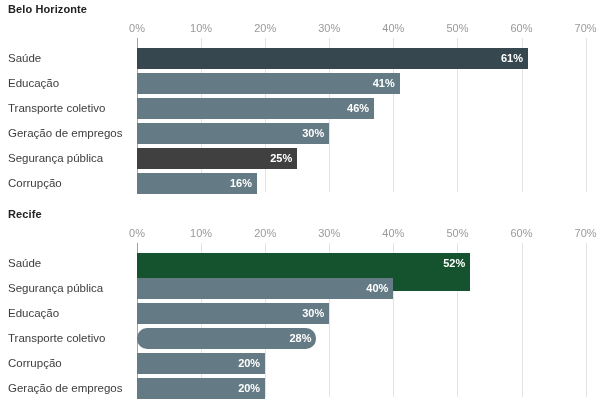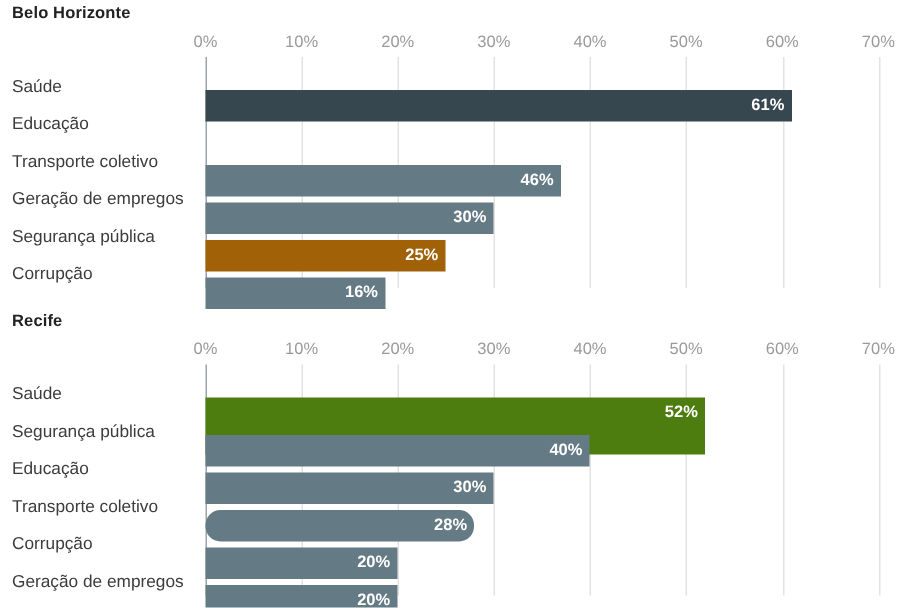--- a/index.html
+++ b/index.html
@@ -113,21 +113,21 @@
     padding-left: 8px;
     box-sizing: border-box;
     font-size: 11.5px;
     color: #3c3c3c;
     white-space: nowrap;
     overflow: visible;
   }
 
   .bar {
     position: absolute;
-    top: 12px;
+    top: 0px;
     height: 21px;
     background: #647a84;
   }
   .bar.highlight {
     background: #36474f;
   }
 
   .bar-value {
     position: absolute;
     right: 5px;
@@ -170,36 +170,39 @@
         </div>
         <div class="rows">
           <div class="row" style="top: 10px;">
             <div class="row-label" style="color: rgb(60, 60, 60);">Saúde</div>
             <div class="bar highlight" style="left: 137px; width: 390.923px; height: 21px; background: rgb(54, 71, 79);">
               <span class="bar-value" style="color: rgb(255, 255, 255);">61%</span>
             </div>
           </div>
           <div class="row" style="top: 35px;">
             <div class="row-label" style="color: rgb(60, 60, 60);">Educação</div>
+            <div class="bar" style="left: 137px; width: 262.751px; height: 21px; background: rgb(100, 122, 132);">
+              <span class="bar-value" style="color: rgb(255, 255, 255);">41%</span>
+            </div>
           </div>
           <div class="row" style="top: 60px;">
             <div class="row-label" style="color: rgb(60, 60, 60);">Transporte coletivo</div>
             <div class="bar" style="left: 137px; width: 237.117px; height: 21px; background: rgb(100, 122, 132);">
               <span class="bar-value" style="color: rgb(255, 255, 255);">46%</span>
             </div>
           </div>
           <div class="row" style="top: 85px;">
             <div class="row-label" style="color: rgb(60, 60, 60);">Geração de empregos</div>
             <div class="bar" style="left: 137px; width: 192.257px; height: 21px; background: rgb(100, 122, 132);">
               <span class="bar-value" style="color: rgb(255, 255, 255);">30%</span>
             </div>
           </div>
           <div class="row" style="top: 110px;">
             <div class="row-label" style="color: rgb(60, 60, 60);">Segurança pública</div>
-            <div class="bar" style="left: 137px; width: 160.214px; height: 21px; background: #a16207;">
+            <div class="bar" style="left: 137px; width: 160.214px; height: 21px; background: #404040;">
               <span class="bar-value" style="color: rgb(255, 255, 255);">25%</span>
             </div>
           </div>
           <div class="row" style="top: 135px;">
             <div class="row-label" style="color: rgb(60, 60, 60);">Corrupção</div>
             <div class="bar" style="left: 137px; width: 120px; height: 21px; background: rgb(100, 122, 132);">
               <span class="bar-value" style="color: rgb(255, 255, 255);">16%</span>
             </div>
           </div>
         </div>
@@ -224,21 +227,21 @@
           <div class="gridline" style="background: rgb(227, 227, 227); left: 265px;"></div>
           <div class="gridline" style="background: rgb(227, 227, 227); left: 329px;"></div>
           <div class="gridline" style="background: rgb(227, 227, 227); left: 393px;"></div>
           <div class="gridline" style="background: rgb(227, 227, 227); left: 457px;"></div>
           <div class="gridline" style="background: rgb(227, 227, 227); left: 522px;"></div>
           <div class="gridline" style="background: rgb(227, 227, 227); left: 586px;"></div>
         </div>
         <div class="rows">
           <div class="row" style="top: 10px;">
             <div class="row-label" style="color: rgb(60, 60, 60);">Saúde</div>
-            <div class="bar highlight" style="left: 137px; width: 333.246px; height: 38px; background: #4d7c0f;">
+            <div class="bar highlight" style="left: 137px; width: 333.246px; height: 38px; background: #14532d;">
               <span class="bar-value" style="color: rgb(255, 255, 255);">52%</span>
             </div>
           </div>
           <div class="row" style="top: 35px;">
             <div class="row-label" style="color: rgb(60, 60, 60);">Segurança pública</div>
             <div class="bar" style="left: 137px; width: 256.343px; height: 21px; background: rgb(100, 122, 132);">
               <span class="bar-value" style="color: rgb(255, 255, 255);">40%</span>
             </div>
           </div>
           <div class="row" style="top: 60px;">

